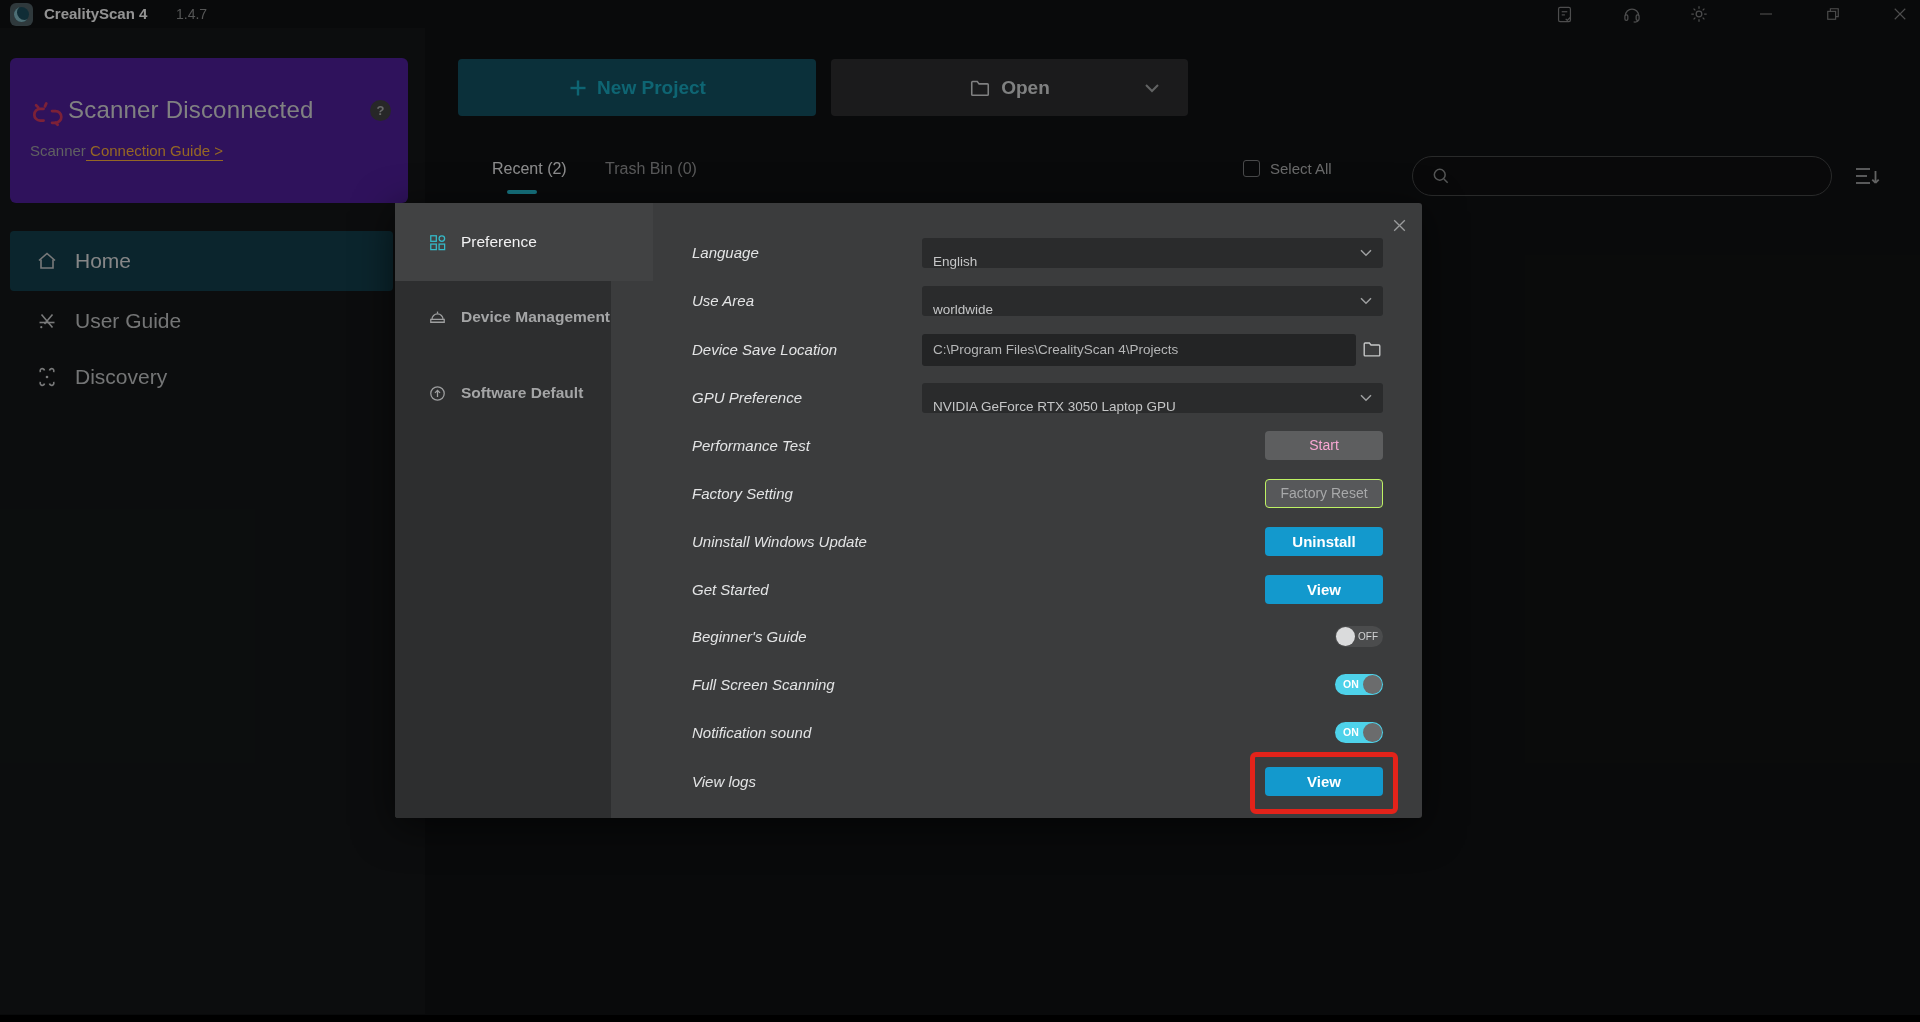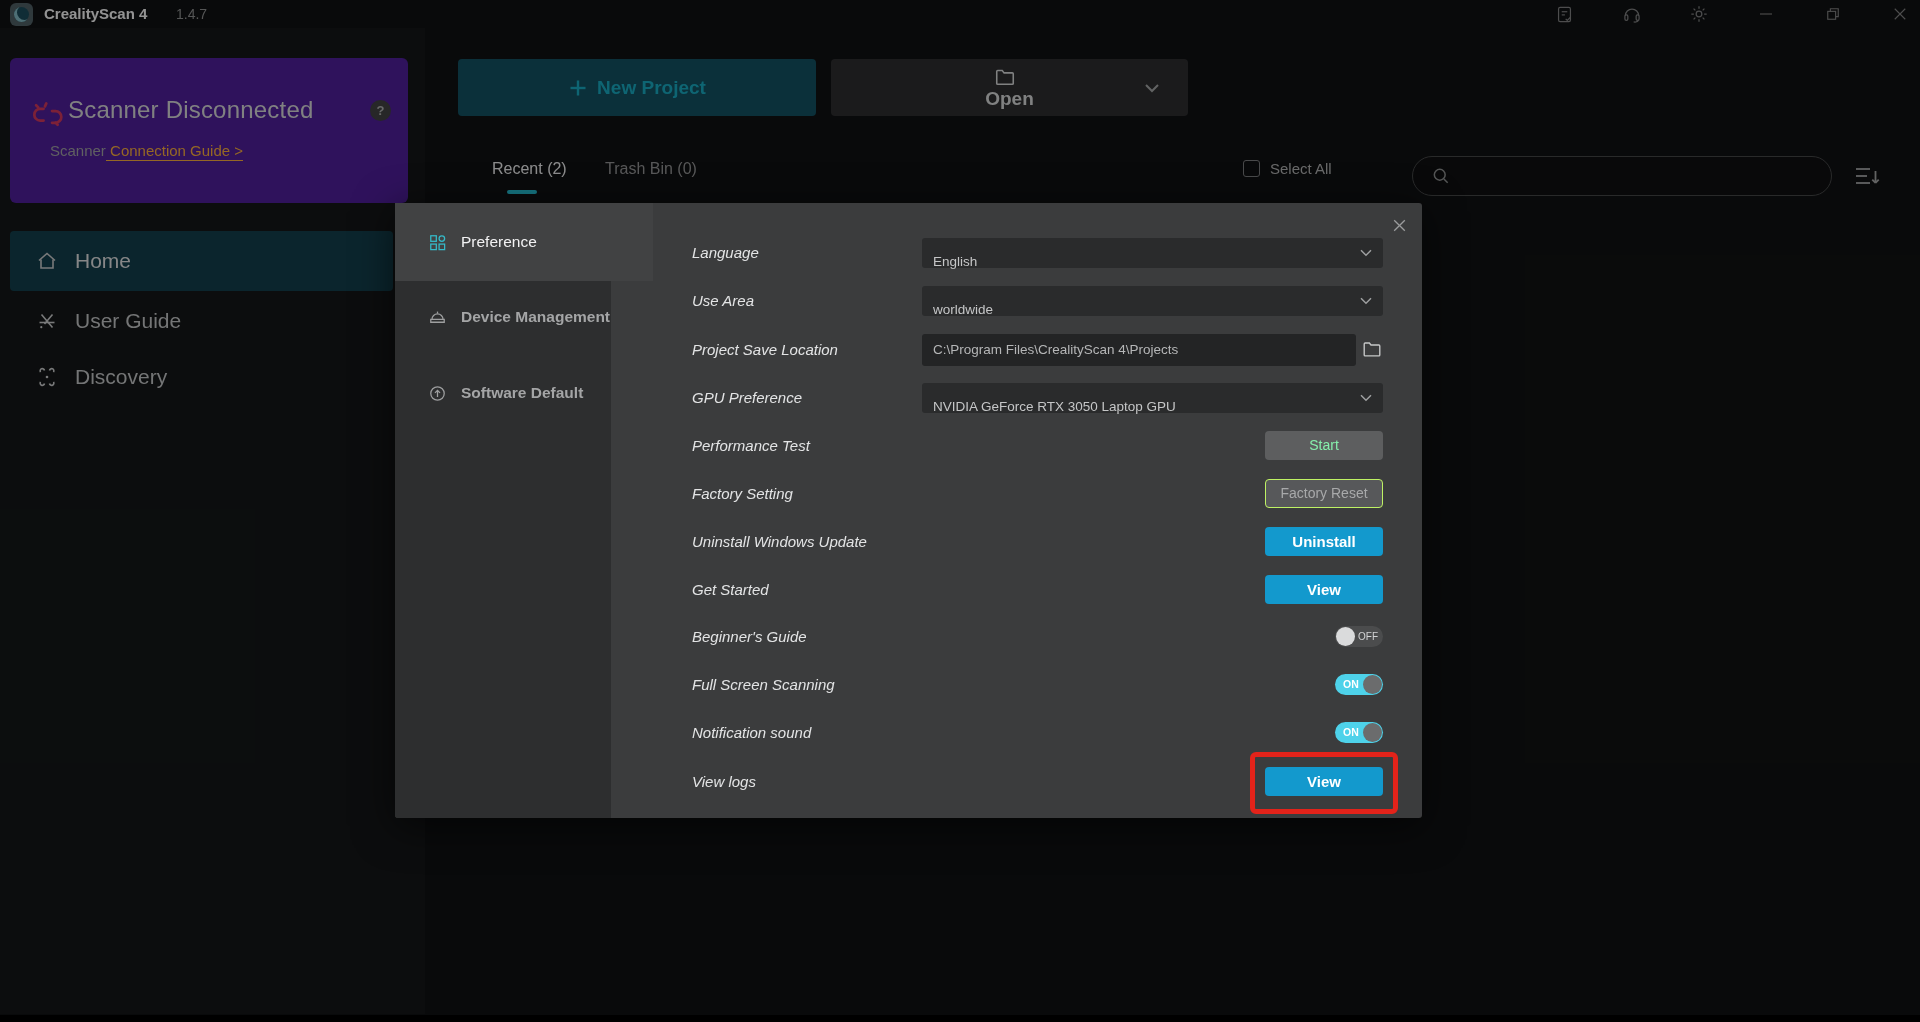--- a/index.html
+++ b/index.html
@@ -20,37 +20,37 @@
   #tb-icons .tbi { width:21px; height:21px; display:flex; align-items:center; justify-content:center; }
   #tb-icons svg { stroke:#7c7d7e; fill:none; stroke-width:1.5; }
 
   
   #sidebar { left:0; top:28px; width:425px; height:986px; background:#141617; }
   #scanner-panel { left:10px; top:30px; width:398px; height:145px; background:#4c1d95; border-radius:6px; }
   #scanner-head { position:absolute; left:58px; top:38px; font-size:24px; font-weight:500; color:#cfd0d1; letter-spacing:.2px; }
   #broken-link-icon { position:absolute; left:20px; top:42px; }
   #help-badge { position:absolute; left:360px; top:42px; width:21px; height:21px; border-radius:50%;
     background:#3f4041; color:#a8a9aa; font-size:13px; font-weight:bold; text-align:center; line-height:21px; }
-  #scanner-sub { position:absolute; left:20px; top:84px; font-size:15px; color:#9b9c9d;margin-left:20px; }
+  #scanner-sub { position:absolute; left:20px; top:84px; font-size:15px; color:#9b9c9d; }
   #scanner-sub .guide-link { color:#f0a73b; border-bottom:1px solid #f0a73b; padding-bottom:1px; cursor:pointer; }
 
   .nav-item { position:absolute; left:10px; width:383px; border-radius:4px; display:flex; align-items:center; cursor:pointer; }
   .nav-item svg { stroke:#c3c4c5; fill:none; stroke-width:1.6; margin-left:25px; }
   .nav-label { margin-left:16px; font-size:21px; color:#bcbdbe; }
   #nav-home { top:203px; height:60px; background:#123d4a; }
   #nav-home .nav-label { color:#d8d9da; }
   #nav-user-guide { top:269px; height:48px; }
   #nav-discovery { top:325px; height:48px; }
 
   
   .hdr-btn { position:absolute; top:59px; height:57px; border-radius:4px; display:flex;
     align-items:center; justify-content:center; font-size:19px; font-weight:bold; cursor:pointer; }
   #btn-new-project { left:458px; width:358px; background:#124e5e; color:#18a4ba; }
   #btn-new-project svg { stroke:#18a4ba; stroke-width:2.4; fill:none; margin-right:9px; }
-  #btn-open { left:831px; width:357px; background:#2c2d2e; color:#cfd0d1;flex-direction:column; }
+  #btn-open { left:831px; width:357px; background:#2c2d2e; color:#cfd0d1; }
   #btn-open .folder { stroke:#cfd0d1; stroke-width:1.7; fill:none; margin-right:10px; }
   #btn-open .chev { position:absolute; right:28px; stroke:#9fa0a1; stroke-width:2; fill:none; }
 
   .tab { position:absolute; top:160px; font-size:16px; cursor:pointer; }
   #tab-recent { left:492px; color:#e2e3e4; }
   #tab-recent .underline { position:absolute; left:15px; top:30px; width:30px; height:4px; border-radius:2px; background:#25bccf; }
   #tab-trash { left:605px; color:#8e8f90; }
 
   #select-all { left:1243px; top:160px; display:flex; align-items:center; gap:10px; cursor:pointer; }
   #select-all .box { width:17px; height:17px; border:1.5px solid #77787a; border-radius:3px; background:transparent; }
@@ -92,21 +92,21 @@
     border-radius:3px; display:flex; align-items:center; cursor:pointer; }
   .ctl-select .val { margin-left:11px; font-size:13.5px; color:#c5c6c7;margin-top:16px; }
   .ctl-select svg { position:absolute; right:11px; }
   .ctl-path { position:absolute; left:527px; top:0; width:434px; height:32px; background:#232425;
     border-radius:3px; line-height:32px; padding-left:11px; font-size:13.5px; color:#b5b6b7;
     white-space:nowrap; overflow:hidden; }
   .ctl-folder { position:absolute; left:966px; top:4px; width:24px; height:24px; cursor:pointer; }
   .ctl-folder svg { stroke:#c6c7c8; fill:none; stroke-width:1.5; }
   .ctl-btn { position:absolute; left:870px; top:1px; width:118px; height:29px; border-radius:4px;
     font-size:14px; text-align:center; line-height:29px; cursor:pointer; }
-  .btn-gray { background:#5d5e5f; color:#86efac; }
+  .btn-gray { background:#5d5e5f; color:#f9a8d4; }
   .btn-gray-outline { background:#57585a; border:1px solid #bef264; color:#a8a9aa; line-height:27px; }
   .btn-cyan { background:#1399cd; color:#ffffff; font-weight:bold; font-size:15px; }
   .ctl-toggle { position:absolute; left:940px; top:5px; width:48px; height:21px; border-radius:11px; cursor:pointer; }
   .tog-off { background:#4b4c4d; }
   .tog-off .knob { position:absolute; left:1px; top:1px; width:19px; height:19px; border-radius:50%; background:#dadbdc; }
   .tog-off .t-txt { position:absolute; right:5px; top:0; line-height:21px; font-size:10px; color:#d2d3d4; }
   .tog-on { background:#4ed2ea; }
   .tog-on .knob { position:absolute; right:1px; top:1px; width:19px; height:19px; border-radius:50%; background:#6b6c6d; }
   .tog-on .t-txt { position:absolute; left:8px; top:0; line-height:21px; font-size:10.5px; font-weight:bold; color:#ffffff; }
   #red-highlight { position:absolute; left:855px; width:148px; height:62px; border:5px solid #e3231a;
@@ -300,21 +300,21 @@
         <div class="prow" style="top: 82px;">
           <div class="p-label">Use Area</div>
           <div class="ctl-select">
             <span class="val">worldwide</span>
             <svg width="12" height="8" viewBox="0 0 12 8" fill="none" stroke="#9fa0a1" stroke-width="1.5">
               <path d="M1 1.2l5 5 5-5"></path>
             </svg>
           </div>
         </div>
         <div class="prow" style="top: 131px;">
-          <div class="p-label">Project Save Location</div>
+          <div class="p-label">Device Save Location</div>
           <div class="ctl-folder"><svg width="22" height="22" viewBox="0 0 24 24">
               <path d="M3.5 18.5V6.5a1 1 0 0 1 1-1h4.6l1.8 2.2h8.6a1 1 0 0 1 1 1v9.8a1 1 0 0 1-1 1h-15a1 1 0 0 1-1-1z"></path>
             </svg></div>
           <div class="ctl-path">C:\Program Files\CrealityScan 4\Projects</div>
         </div>
         <div class="prow" style="top: 179px;">
           <div class="p-label">GPU Preference</div>
           <div class="ctl-select">
             <span class="val">NVIDIA GeForce RTX 3050 Laptop GPU</span>
             <svg width="12" height="8" viewBox="0 0 12 8" fill="none" stroke="#9fa0a1" stroke-width="1.5">

